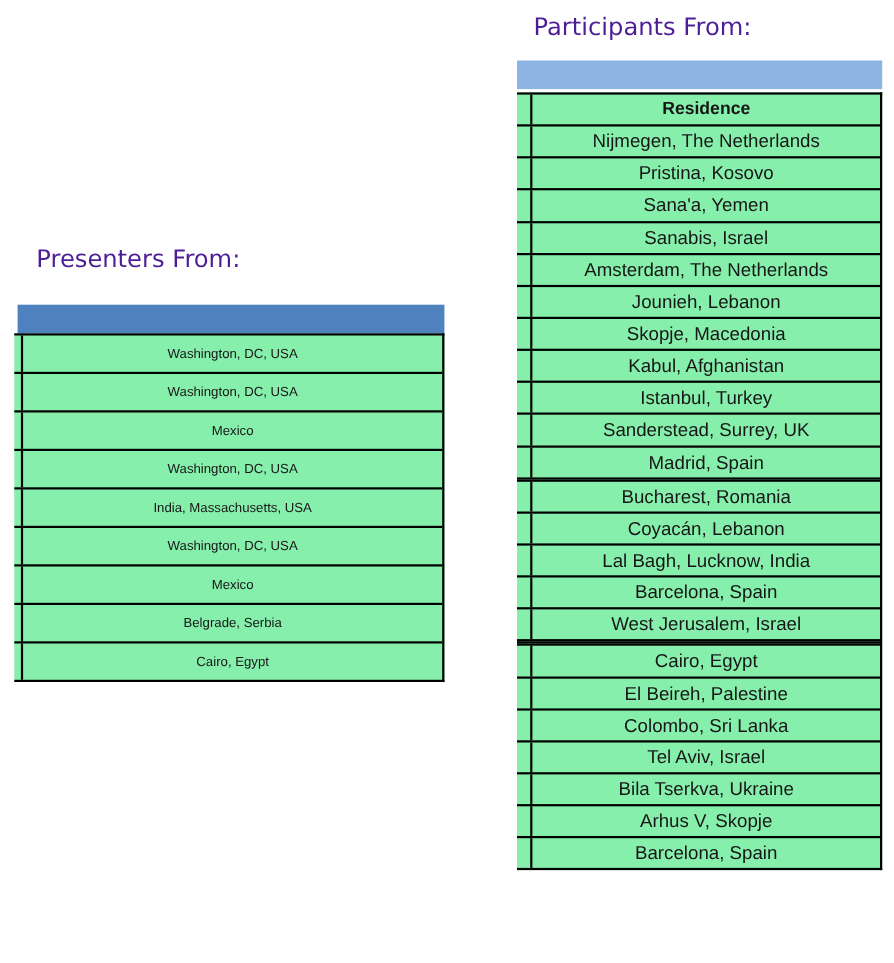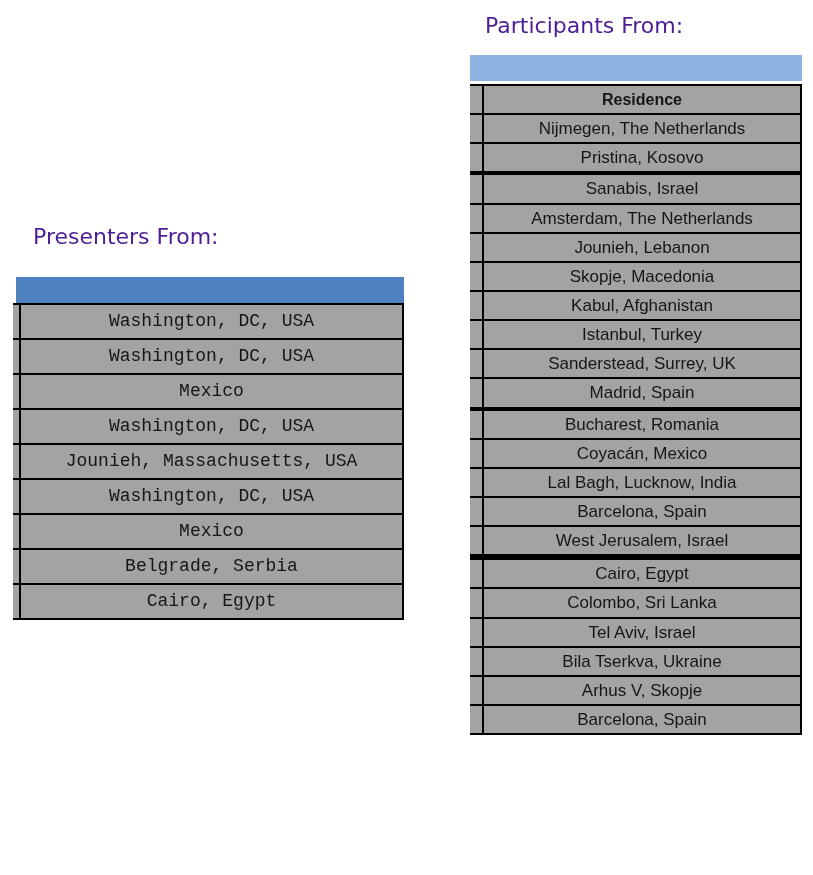--- a/index.html
+++ b/index.html
@@ -26,21 +26,21 @@
 
   .header-bar { position: absolute; }
   .presenters-bar { left: 16px; top: 277px; width: 388px; height: 26px; }
   .participants-bar { left: 470px; top: 55px; width: 332px; height: 26px; }
 
   .tbl {
     position: absolute;
     box-sizing: border-box;
     border: 2px solid #000;
     border-left: none;
-    background: #a3a3a3;
+    background: #86efac;
   }
   .presenters-tbl { left: 13px; top: 303px; width: 391px; }
   .participants-tbl { left: 470px; top: 84px; width: 332px; }
 
   .row { display: flex; border-bottom: 2px solid #000; }
   .row:last-child { border-bottom: none; }
 
   .tick { flex: 0 0 auto; }
   .presenters-tbl .tick { width: 6px; }
   .participants-tbl .tick { width: 12px; }
@@ -48,22 +48,21 @@
   .cell {
     flex: 1 1 auto;
     border-left: 2px solid #000;
     text-align: center;
     white-space: nowrap;
     overflow: hidden;
   }
   .presenters-tbl .cell {
     height: 33px;
     line-height: 33px;
-    font-size: 18px;
-    font-family: Liberation Mono, monospace;
+    font-size: 12px;
   }
   .participants-tbl .cell {
     height: 27.15px;
     line-height: 27.15px;
     font-size: 17px;
   }
   .participants-tbl .header-row .cell {
     font-weight: 700;
     font-size: 16px;
   }
@@ -89,21 +88,21 @@
         <div class="row">
           <div class="tick"></div>
           <div class="cell">Mexico</div>
         </div>
         <div class="row">
           <div class="tick"></div>
           <div class="cell">Washington, DC, USA</div>
         </div>
         <div class="row">
           <div class="tick"></div>
-          <div class="cell">Jounieh, Massachusetts, USA</div>
+          <div class="cell">India, Massachusetts, USA</div>
         </div>
         <div class="row">
           <div class="tick"></div>
           <div class="cell">Washington, DC, USA</div>
         </div>
         <div class="row">
           <div class="tick"></div>
           <div class="cell">Mexico</div>
         </div>
         <div class="row">
@@ -129,20 +128,21 @@
     <div class="row">
           <div class="tick"></div>
           <div class="cell">Nijmegen, The Netherlands</div>
         </div>
         <div class="row">
           <div class="tick"></div>
           <div class="cell">Pristina, Kosovo</div>
         </div>
         <div class="row">
           <div class="tick"></div>
+          <div class="cell">Sana'a, Yemen</div>
         </div>
         <div class="row">
           <div class="tick"></div>
           <div class="cell">Sanabis, Israel</div>
         </div>
         <div class="row">
           <div class="tick"></div>
           <div class="cell">Amsterdam, The Netherlands</div>
         </div>
         <div class="row">
@@ -171,21 +171,21 @@
         </div>
         <div class="row">
           <div class="tick"></div>
         </div>
         <div class="row">
           <div class="tick"></div>
           <div class="cell">Bucharest, Romania</div>
         </div>
         <div class="row">
           <div class="tick"></div>
-          <div class="cell">Coyacán, Mexico</div>
+          <div class="cell">Coyacán, Lebanon</div>
         </div>
         <div class="row">
           <div class="tick"></div>
           <div class="cell">Lal Bagh, Lucknow, India</div>
         </div>
         <div class="row">
           <div class="tick"></div>
           <div class="cell">Barcelona, Spain</div>
         </div>
         <div class="row">
@@ -194,20 +194,24 @@
         </div>
         <div class="row">
           <div class="tick"></div>
         </div>
         <div class="row">
           <div class="tick"></div>
         </div>
         <div class="row">
           <div class="tick"></div>
           <div class="cell">Cairo, Egypt</div>
+        </div>
+        <div class="row">
+          <div class="tick"></div>
+          <div class="cell">El Beireh, Palestine</div>
         </div>
         <div class="row">
           <div class="tick"></div>
           <div class="cell">Colombo, Sri Lanka</div>
         </div>
         <div class="row">
           <div class="tick"></div>
           <div class="cell">Tel Aviv, Israel</div>
         </div>
         <div class="row">

